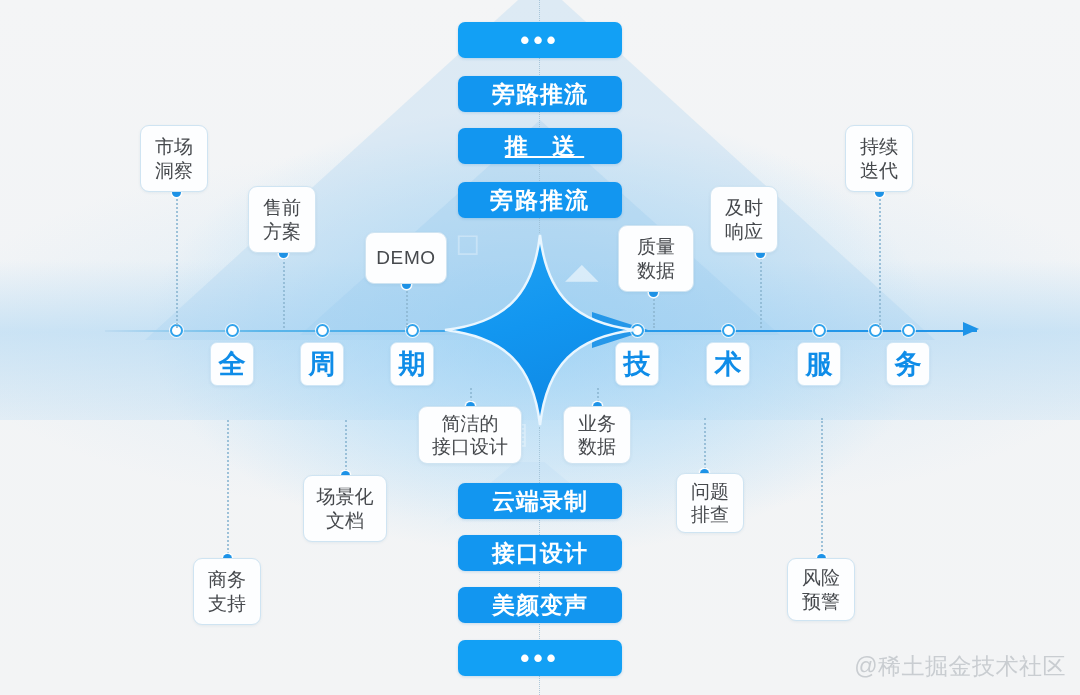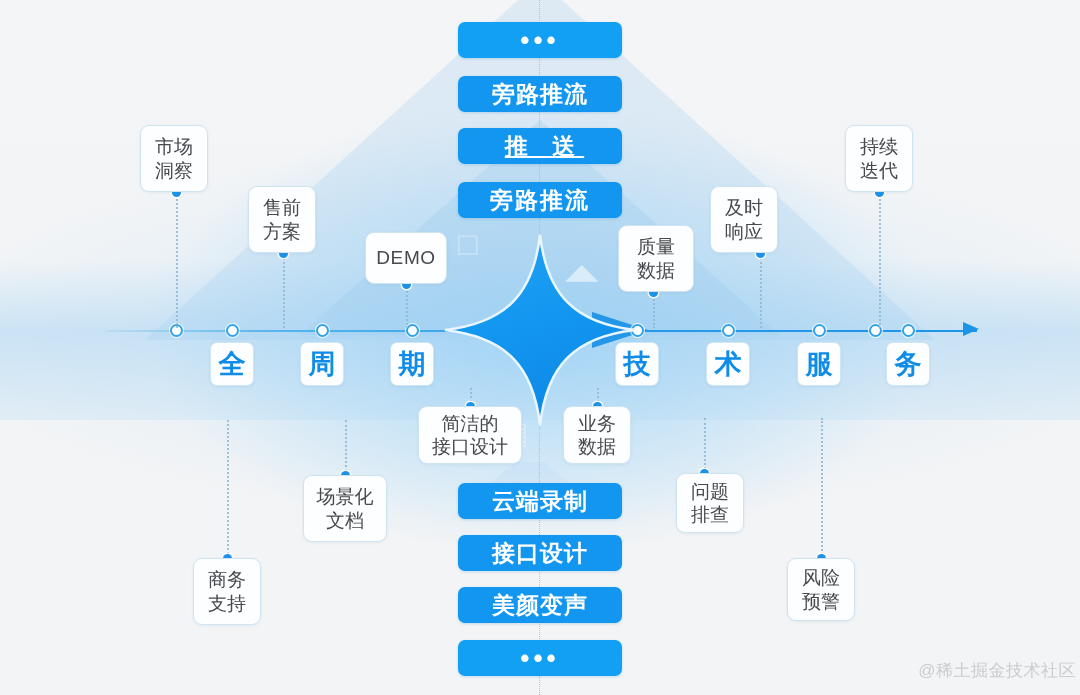--- a/index.html
+++ b/index.html
@@ -160,22 +160,22 @@
     position:absolute; left:443px; top:233px; width:194px; height:194px;
     display:flex; flex-direction:column; align-items:center; justify-content:center;
     color:#fff; font-weight:700; font-size:25px; line-height:1.05;
     letter-spacing:.5px;
     pointer-events:none;
   }
   #star-label .plus{ font-size:20px; }
 
   
   #watermark{
-    position:absolute; right:4px; bottom:13px;
-    color:#c9cdd1; font-size:17px; letter-spacing:.5px;
+    position:absolute; right:14px; bottom:13px;
+    color:#c9cdd1; font-size:23px; letter-spacing:.5px;
     user-select:none;
   }
 </style>
 </head>
 <body>
 
 <div id="stage">
 
   <div class="bg-glow"></div>
   <div class="bg-triangle"></div>

